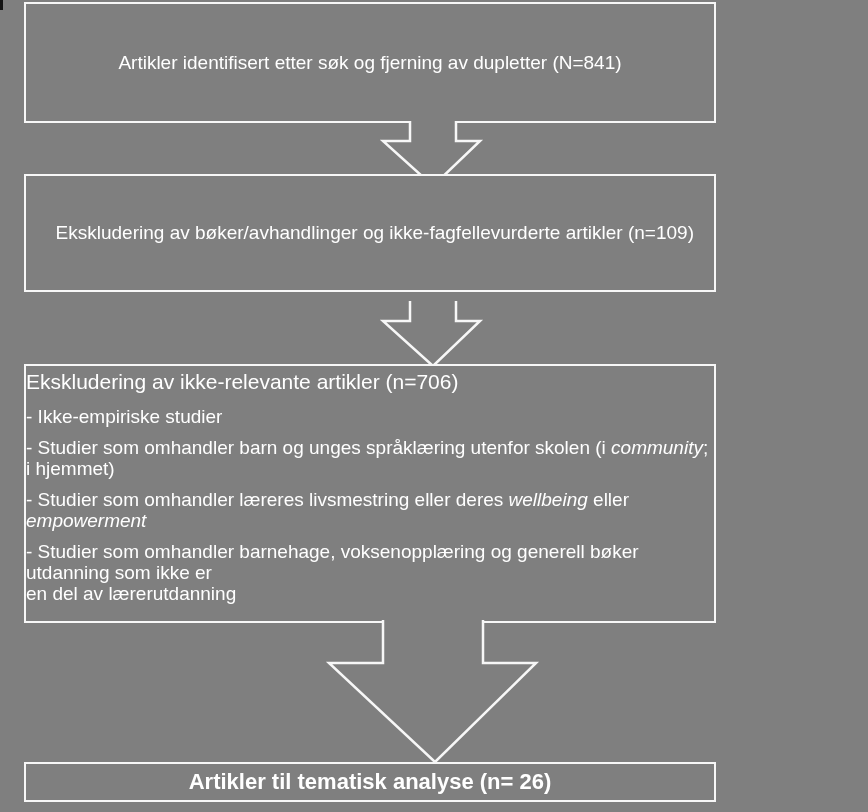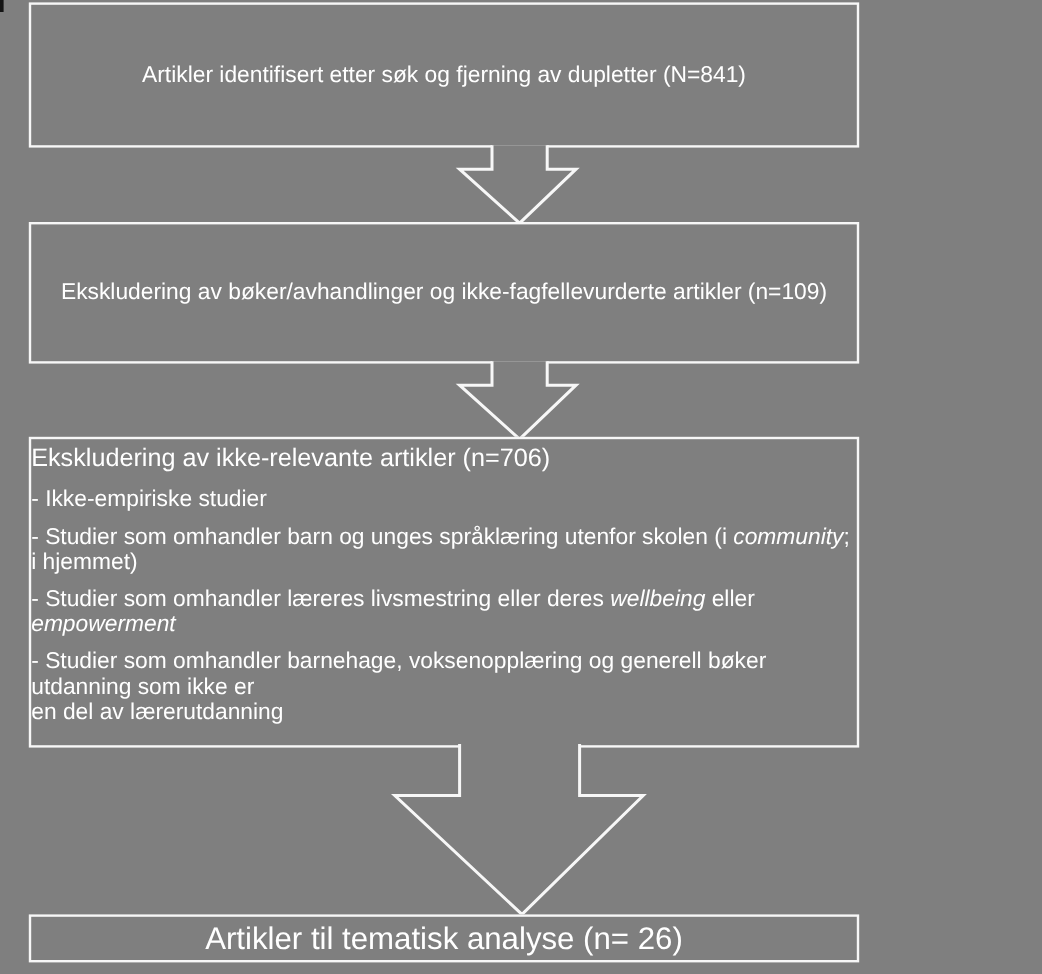--- a/index.html
+++ b/index.html
@@ -22,23 +22,23 @@
     margin-left: 22px;
   }
   .box-center {
     display: flex;
     align-items: center;
     justify-content: center;
     text-align: center;
     padding: 0 20px;
   }
   #box-identified { top: 2px;   height: 121px; font-size: 19px; }
-  #box-excluded-books { top: 185px; height: 118px; font-size: 19px; }
+  #box-excluded-books { top: 174px; height: 118px; font-size: 19px; justify-content: flex-end; }
   #box-excluded-irrelevant { top: 364px; height: 259px; }
-  #box-included { top: 762px; height: 40px; font-size: 26px; padding: 0 20px; }
+  #box-included { top: 762px; height: 40px; font-size: 22px; padding: 0 20px; font-weight: bold; }
   .box3-title {
     font-size: 21px;
     text-align: left;
     margin-top: 3px;
     line-height: 26px;
   }
   .bullets {
     padding: 0 0;
     font-size: 19px;
   }

